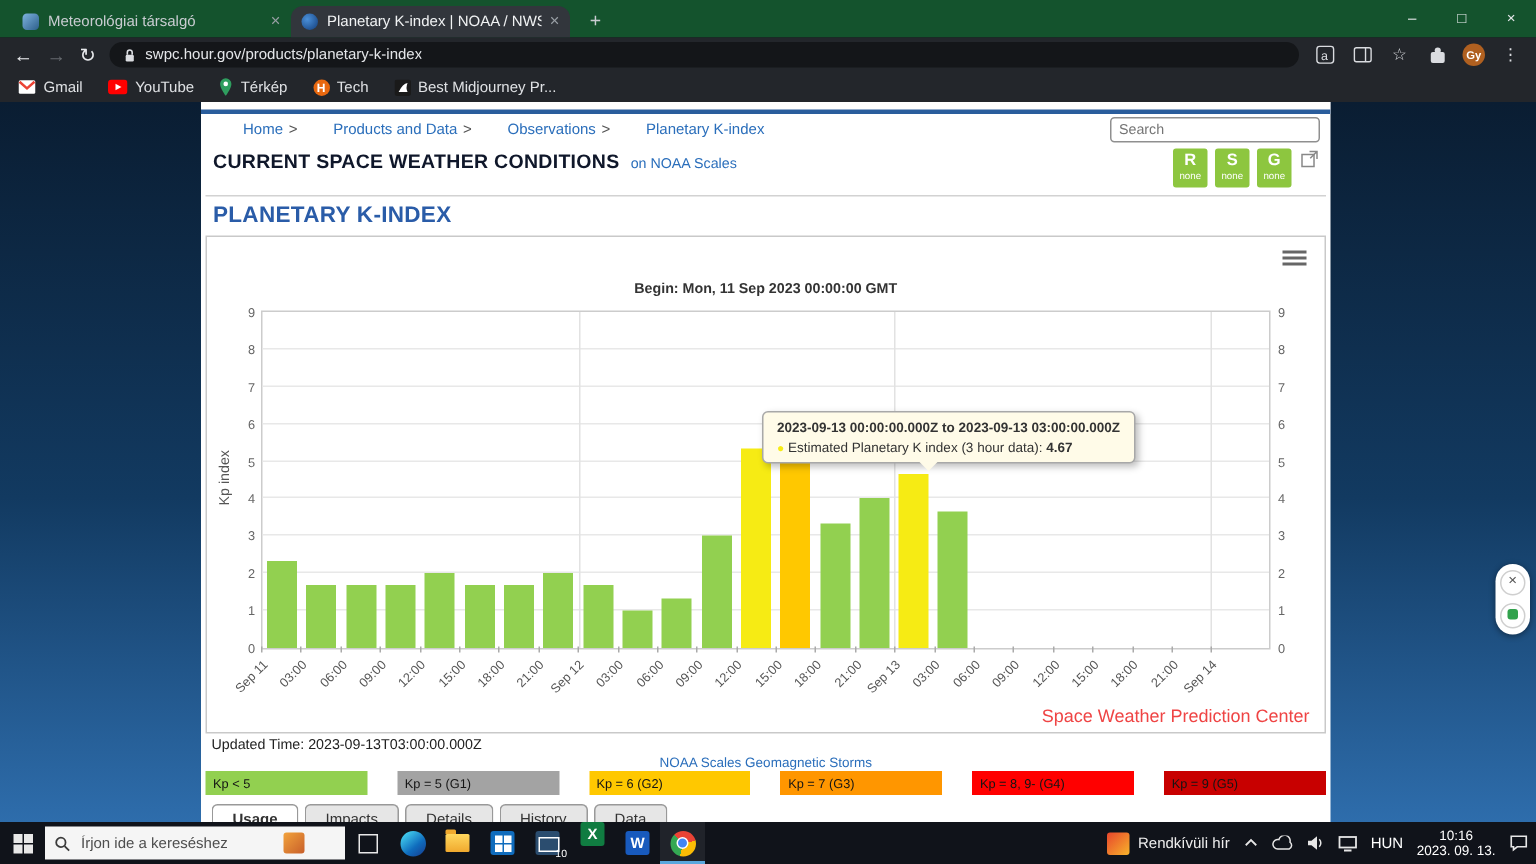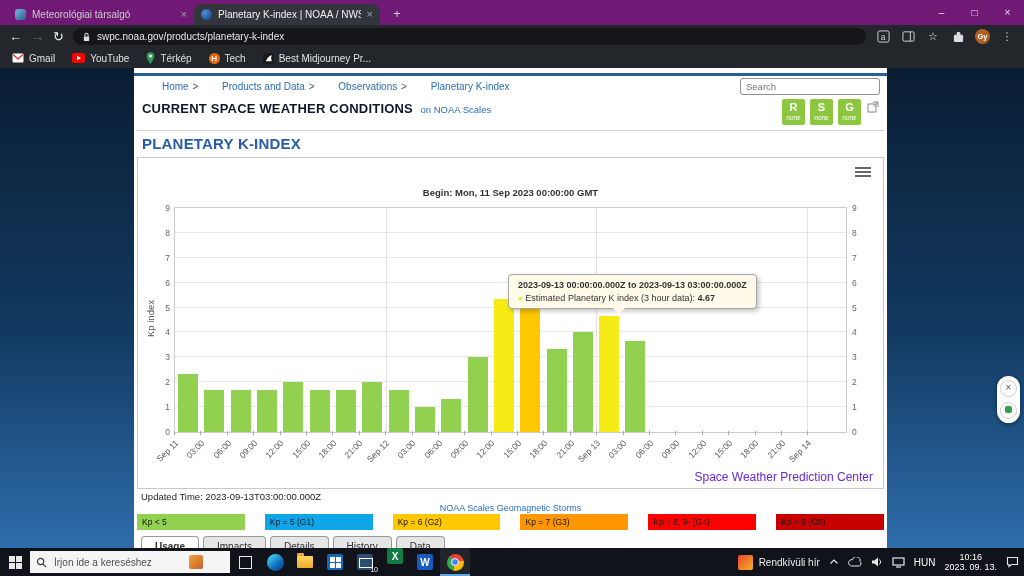--- a/index.html
+++ b/index.html
@@ -1,21 +1,21 @@
 <!DOCTYPE html>
 <html><head>
 <meta charset="utf-8">
 <style>
   html,body{margin:0;padding:0;}
   body{width:1024px;height:576px;overflow:hidden;font-family:"Liberation Sans",sans-serif;}
   #screen{position:relative;width:1024px;height:576px;background:#0c1016;overflow:hidden;}
   a{text-decoration:none;}
 
   
-  .tabstrip{position:absolute;top:0;left:0;right:0;height:25px;background:#701a75;display:flex;align-items:flex-end;padding-left:8px;}
+  .tabstrip{position:absolute;top:0;left:0;right:0;height:25px;background:#14532d;display:flex;align-items:flex-end;padding-left:8px;}
   .tab{width:172px;height:21px;display:flex;align-items:center;gap:6px;padding:0 7px;border-radius:8px 8px 0 0;color:#c9ccd1;font-size:10px;}
   .tab.active{background:#32363c;color:#f1f3f4;}
   .fav{width:11px;height:11px;border-radius:3px;flex:none;}
   .fav-met{background:linear-gradient(135deg,#7fb3e0,#2c5f8a);}
   .fav-noaa{background:radial-gradient(circle at 35% 35%,#4a90d9,#123c77);border-radius:50%;}
   .tab .t{flex:1;white-space:nowrap;overflow:hidden;}
   .tab .x{color:#9aa0a6;font-size:11px;line-height:1;}
   .newtab{width:18px;height:18px;margin:0 0 3px 8px;color:#c9ccd1;font-size:13px;display:flex;align-items:center;justify-content:center;}
   .winctl{position:absolute;right:0;top:0;height:24px;display:flex;}
   .winctl span{width:33px;display:flex;align-items:center;justify-content:center;color:#e8eaed;font-size:10px;}
@@ -66,21 +66,21 @@
   .vgrid{position:absolute;top:0;bottom:0;width:1px;background:#e2e2e2;}
   .bar{position:absolute;bottom:0;z-index:1;}
   .ylab{position:absolute;font-size:8.5px;color:#666;}
   .ylab.l{left:-15px;width:10px;text-align:right;}
   .ylab.r{right:-16px;width:10px;}
   .xlabels{position:absolute;left:36px;right:36px;top:273px;height:40px;}
   .xl{position:absolute;top:0;width:0;}
   .xl .tk{position:absolute;left:0;top:0;width:1px;height:4px;background:#aaa;}
   .xl span{position:absolute;right:1px;top:7px;transform:rotate(-45deg);transform-origin:100% 0;font-size:8.5px;color:#555;white-space:nowrap;}
   .xtitle{position:absolute;left:36px;right:36px;top:304px;text-align:center;font-size:9.5px;color:#555;}
-  .credit{position:absolute;right:10px;top:312px;font-size:12px;color:#6d28d9;text-align:right;}
+  .credit{position:absolute;right:10px;top:312px;font-size:12px;color:#ef4444;text-align:right;}
   .tooltip{position:absolute;left:370px;top:116px;background:#fffbe8;border:1px solid #a8a8a8;border-radius:4px;padding:5px 9px;box-shadow:2px 2px 5px rgba(0,0,0,.25);z-index:3;white-space:nowrap;}
   .tooltip:after{content:"";position:absolute;left:104px;bottom:-6px;border:6px solid transparent;border-bottom:none;border-top-color:#fffbe8;}
   .tooltip .th{font-size:9px;font-weight:bold;color:#333;text-align:right;}
   .tooltip .trow{font-size:9px;color:#333;margin-top:3px;}
   .tooltip .dot{font-size:8px;}
   .updated{font-size:9.5px;color:#222;padding:2px 7px 1px;}
   .scaleslink{text-align:center;font-size:9px;line-height:10px;}
   .scaleslink a{color:#2a6ebb;}
   .legendbar{display:flex;height:16px;margin:1px 3px 0;gap:20px;}
   .seg{flex:1;font-size:8.5px;line-height:16px;padding-left:5px;color:#141414;white-space:nowrap;overflow:hidden;}
@@ -150,21 +150,21 @@
 
   <div class="toolbar">
     <span class="nav-ic">←</span>
     <span class="nav-ic dis">→</span>
     <span class="nav-ic">↻</span>
     <div class="omni">
       <svg width="9" height="10" viewBox="0 0 10 11">
           <rect x="2" y="5" width="6" height="5" rx="1" fill="#dadce0"></rect>
           <path d="M3.2 5V3.2a1.8 1.8 0 0 1 3.6 0V5" fill="none" stroke="#dadce0" stroke-width="1.2"></path>
         </svg>
-      <span class="url">swpc.noaa.gov/products/planetary-k-index</span>
+      <span class="url">swpc.hour.gov/products/planetary-k-index</span>
     </div>
     <span class="tico">
       <svg width="13" height="13" viewBox="0 0 14 14">
           <rect x="1" y="1" width="12" height="12" rx="2" fill="none" stroke="#dadce0"></rect>
           <text x="4" y="10.5" font-size="9" fill="#dadce0">a</text>
         </svg>
     </span>
     <span class="tico">
       <svg width="13" height="13" viewBox="0 0 14 14">
           <rect x="1" y="2" width="12" height="10" rx="1.5" fill="none" stroke="#dadce0"></rect>
@@ -439,21 +439,21 @@
           </div>
         </div>
       </div>
 
       <div class="updated">Updated Time: 2023-09-13T03:00:00.000Z</div>
       <div class="scaleslink">
         <a href="#">NOAA Scales Geomagnetic Storms</a>
       </div>
       <div class="legendbar">
           <div class="seg" style="background: rgb(146, 208, 80);">Kp &lt; 5</div>
-          <div class="seg" style="background: #0ea5e9;">Kp = 5 (G1)</div>
+          <div class="seg" style="background: #a3a3a3;">Kp = 5 (G1)</div>
           <div class="seg" style="background: rgb(255, 200, 0);">Kp = 6 (G2)</div>
           <div class="seg" style="background: rgb(255, 150, 0);">Kp = 7 (G3)</div>
           <div class="seg" style="background: rgb(255, 0, 0);">Kp = 8, 9- (G4)</div>
           <div class="seg" style="background: rgb(200, 0, 0);">Kp = 9 (G5)</div>
         </div>
       <div class="ptabs">
           <div class="ptab active">Usage</div>
           <div class="ptab">Impacts</div>
           <div class="ptab">Details</div>
           <div class="ptab">History</div>

